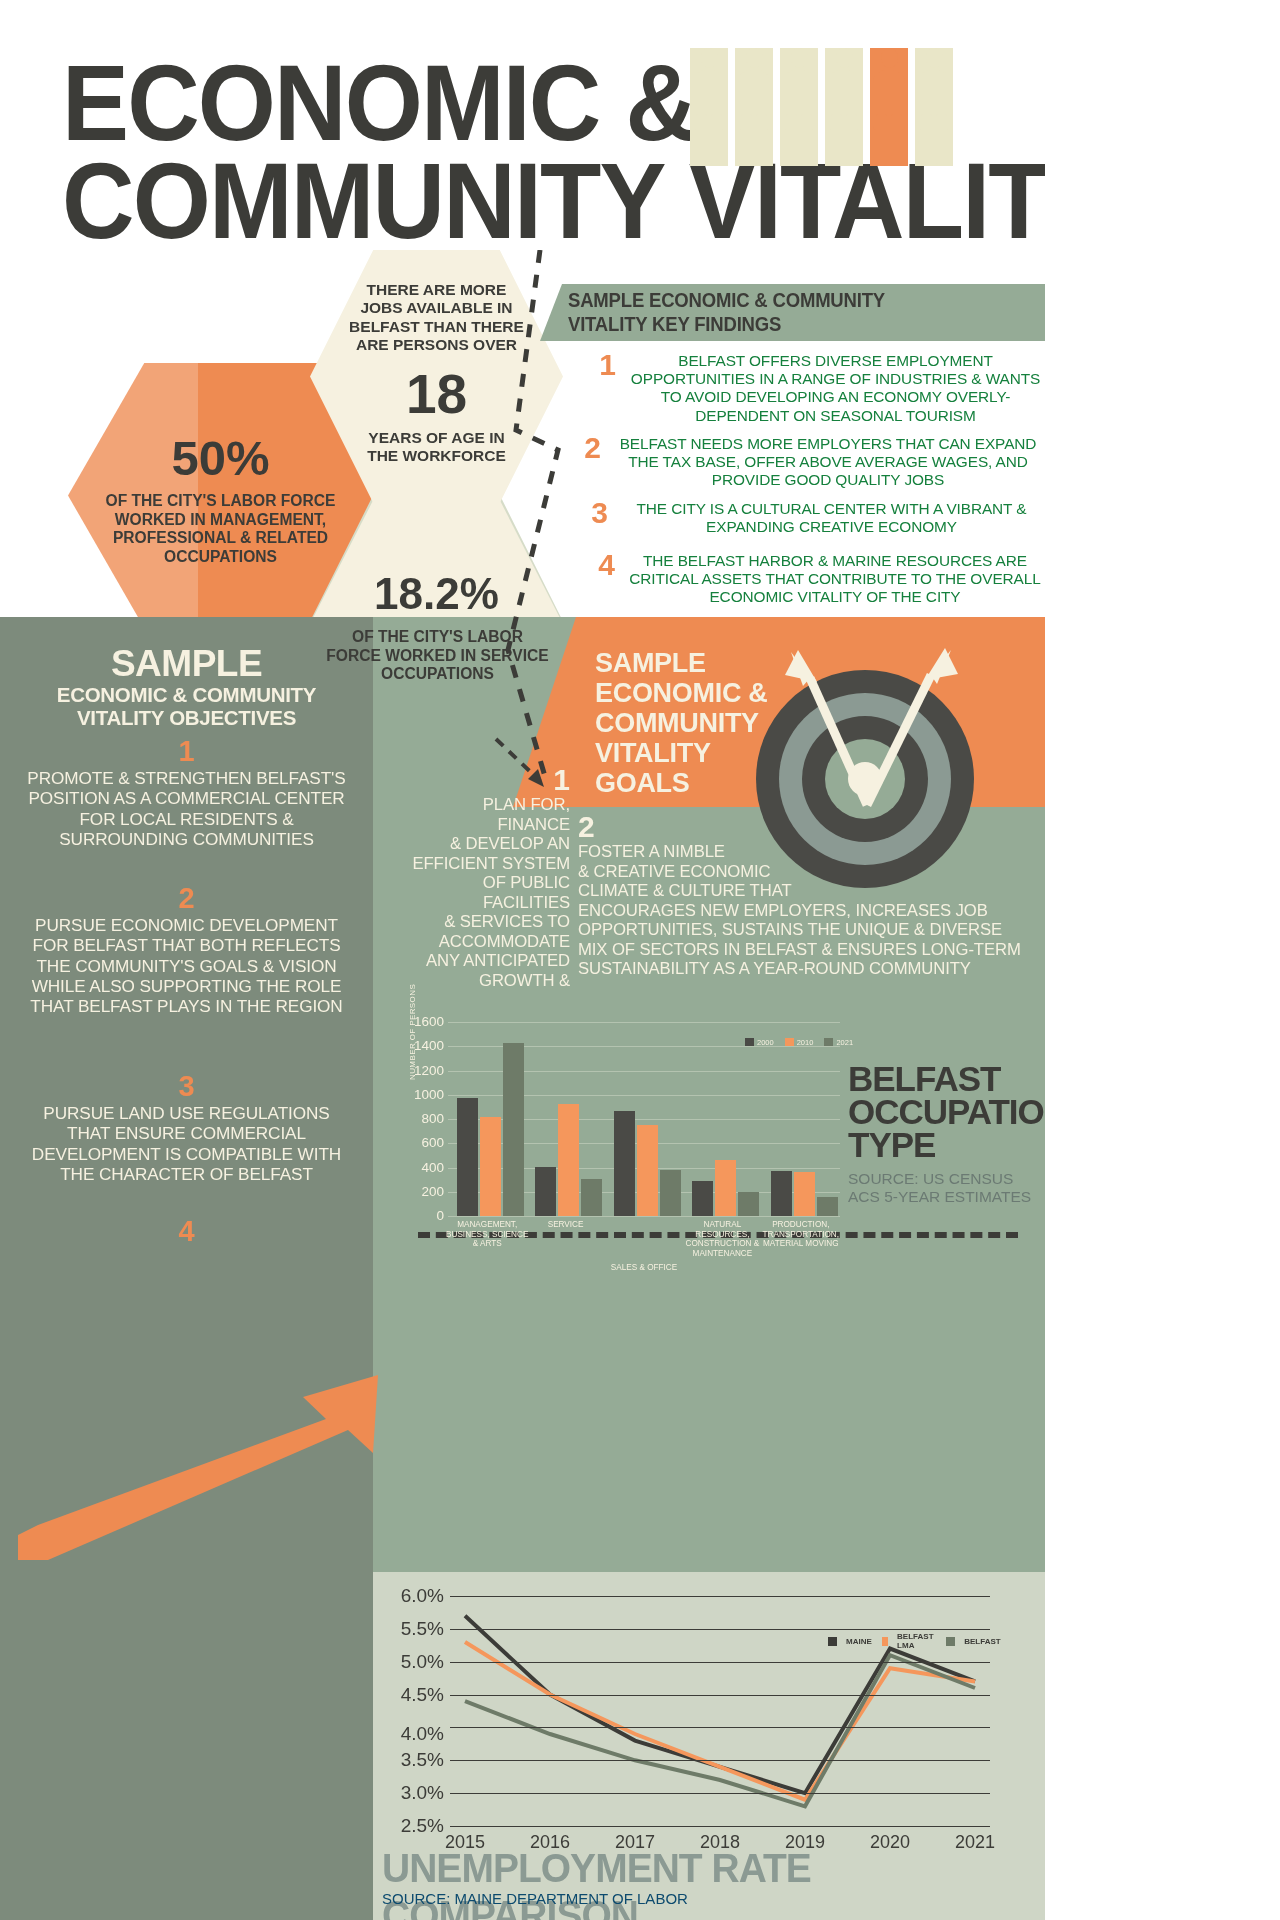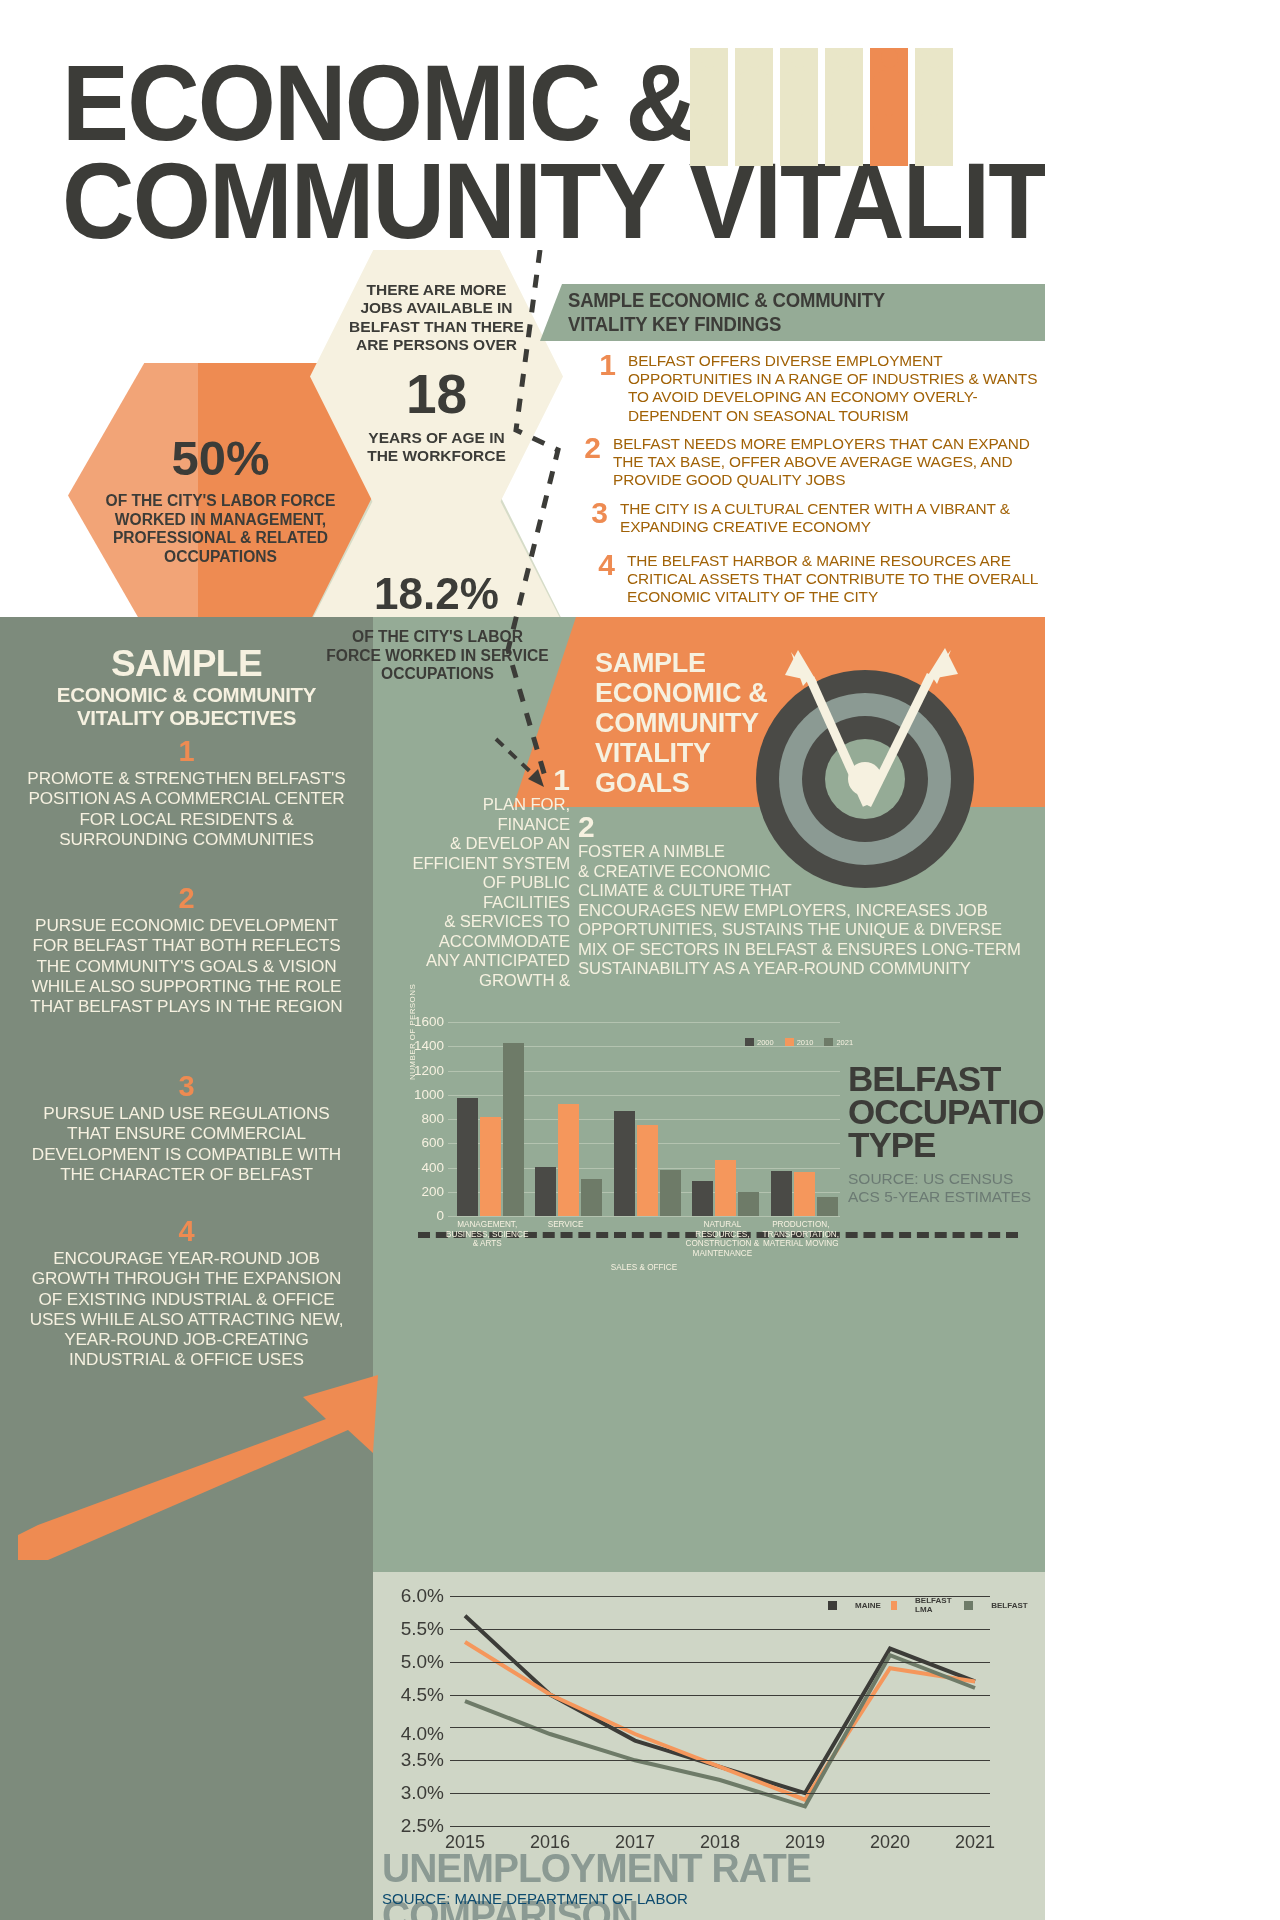--- a/index.html
+++ b/index.html
@@ -51,21 +51,21 @@
     background:#95ab96;
     clip-path:polygon(22px 0, 100% 0, 100% 100%, 0 100%);
   }
   #kf-banner-txt {
     position:absolute; left:568px; top:288px; width:470px;
     font-size:19.5px; font-weight:bold; color:#3c3c38; line-height:24px;
     letter-spacing:-0.2px; transform:scaleX(0.95); transform-origin:left top;
   }
   .kf-item { position:absolute; display:flex; gap:11px; }
   .kf-num { color:#ee8b52; font-size:30px; font-weight:bold; line-height:26px; width:19px; flex:none; text-align:center;}
-  .kf-txt { color:#a16207; font-size:15.4px; line-height:18.2px; letter-spacing:-0.1px; }
+  .kf-txt { color:#15803d; font-size:15.4px; line-height:18.2px; letter-spacing:-0.1px;text-align:center; }
 
   
   #obj-panel { position:absolute; left:0; top:617px; width:373px; height:1303px; background:#7d8b7c; }
   #obj-title {
     position:absolute; left:0; top:645px; width:373px; text-align:center;
     color:#f6f1e0; font-weight:bold;
   }
   #obj-title .l1 { font-size:37px; line-height:38px; letter-spacing:-0.5px; }
   #obj-title .l2 { font-size:20.5px; line-height:23px; letter-spacing:-0.3px; }
   .obj-item { position:absolute; left:20px; width:333px; text-align:center; }
@@ -118,21 +118,21 @@
   .lg { display:flex; align-items:center; gap:3px; font-size:7.5px; color:#f6f1e0; }
   .lg i { width:9px; height:9px; display:block; }
 
   
   #linechart { position:absolute; left:382px; top:1588px; width:610px; height:290px; }
   #line-plot { position:absolute; left:68px; top:8px; width:540px; height:230px; }
   .ln-grid { position:absolute; left:0; width:100%; border-top:1.6px solid #3c3c38; }
   .ln-ylab { position:absolute; right:calc(100% + 6px); font-size:19px; color:#3c3c38; transform:translateY(-11px); white-space:nowrap; }
   .ln-xlab { position:absolute; top:236px; font-size:18px; color:#3c3c38; transform:translateX(-50%); }
   #line-legend { position:absolute; left:446px; top:8px; display:flex; gap:10px; align-items:center; }
-  .lgl { display:flex; align-items:center; gap:18px; font-size:8px; color:#3c3c38; font-weight:bold;}
+  .lgl { display:flex; align-items:center; gap:9px; font-size:8px; color:#3c3c38; font-weight:bold;margin-top:36px;}
   .lgl i { width:9px; height:9px; display:block; }
 
   #ur-title { position:absolute; left:382px; top:1845px; font-size:41px; font-weight:bold; color:#8b9a93; letter-spacing:-1px; transform:scaleX(0.95); transform-origin:left top;}
   #ur-source { position:absolute; left:382px; top:1890px; font-size:15px; color:#0c4a6e; }
 
   
   #arrow { position:absolute; left:18px; top:1375px; width:360px; height:185px; z-index:30; }
 </style>
 </head>
 <body>
@@ -244,21 +244,20 @@
 <div class="obj-item" style="top:882px;">
   <div class="obj-num">2</div>
   <div class="obj-txt">PURSUE ECONOMIC DEVELOPMENT FOR BELFAST THAT BOTH REFLECTS THE COMMUNITY'S GOALS &amp; VISION WHILE ALSO SUPPORTING THE ROLE THAT BELFAST PLAYS IN THE REGION</div>
 </div>
 <div class="obj-item" style="top:1070px;">
   <div class="obj-num">3</div>
   <div class="obj-txt">PURSUE LAND USE REGULATIONS THAT ENSURE COMMERCIAL DEVELOPMENT IS COMPATIBLE WITH THE CHARACTER OF BELFAST</div>
 </div>
 <div class="obj-item" style="top:1215px;">
   <div class="obj-num">4</div>
-  <div class="obj-txt">ENCOURAGE YEAR-ROUND JOB GROWTH THROUGH THE EXPANSION OF EXISTING INDUSTRIAL &amp; OFFICE USES WHILE ALSO ATTRACTING NEW, YEAR-ROUND JOB-CREATING INDUSTRIAL &amp; OFFICE USES</div>
 </div>
 
 <div id="goals-bg"></div>
 <div id="goals-orange"></div>
 <div id="goals-title" style="white-space:pre-line;">SAMPLE
 ECONOMIC &amp;
 COMMUNITY
 VITALITY
 GOALS</div>
 

